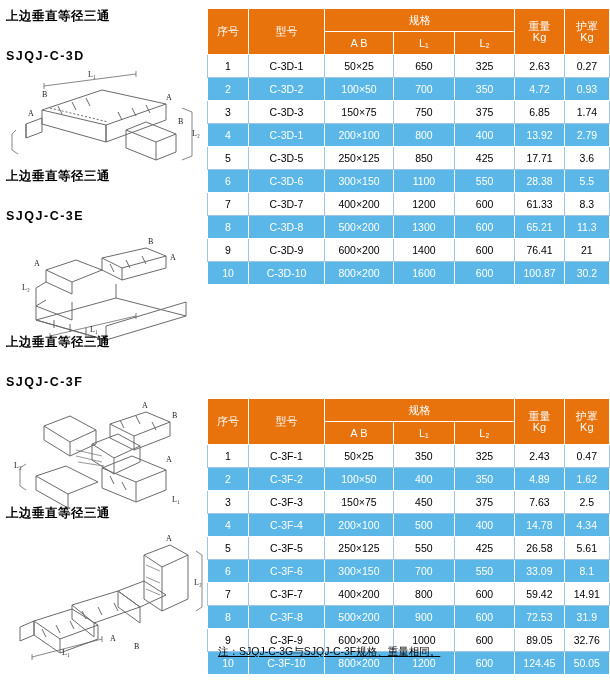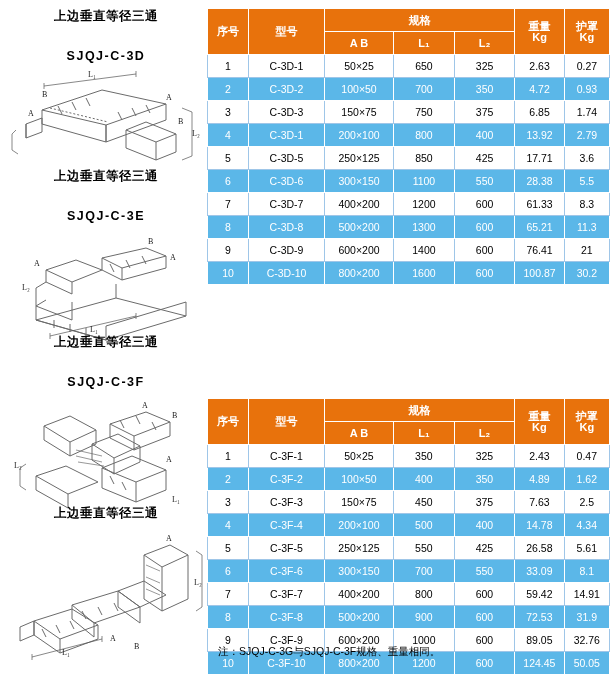--- a/index.html
+++ b/index.html
@@ -8,21 +8,21 @@
     width: 610px; height: 698px;
     background: #ffffff;
     font-family: "Liberation Sans", sans-serif;
     color: #000;
   }
   .page { position: relative; width: 610px; height: 698px; overflow: hidden; }
 
   
   .product { position: absolute; width: 200px; }
   .product .title {
-    text-align: center;
+    text-align: left;
     font-size: 12.5px;
     line-height: 16px;
     font-weight: bold;
     letter-spacing: 0.5px;
   }
   .product .title .code { letter-spacing: 1.5px; margin-top: 24px; }
   .drawing { position: relative; width: 200px; }
 
   
   table.spec {
@@ -33,21 +33,21 @@
   table.spec th, table.spec td {
     border: 1px solid #ffffff;
     text-align: center;
     vertical-align: middle;
     padding: 0;
     height: 23px;
   }
   table.spec thead th {
     background: #E8720C;
     color: #ffffff;
-    font-weight: bold;
+    font-weight: normal;
     font-size: 11px;
   }
   table.spec tbody td {
     background: #ffffff;
     color: #000;
     border: 1px solid #9fc6e8;
   }
   table.spec tbody tr.alt td {
     background: #5BB7E8;
     color: #ffffff;
@@ -489,15 +489,15 @@
         <td>C-3F-10</td>
         <td>800×200</td>
         <td>1200</td>
         <td>600</td>
         <td>124.45</td>
         <td>50.05</td>
       </tr>
     </tbody>
   </table>
 
-  <div class="note" style="left:218px; top:645px;">注：SJQJ-C-3G与SJQJ-C-3F规格、重量相同。</div>
+  <div class="note" style="left:218px; top:645px;text-decoration:underline;">注：SJQJ-C-3G与SJQJ-C-3F规格、重量相同。</div>
 
 </div>
 
 </body></html>

